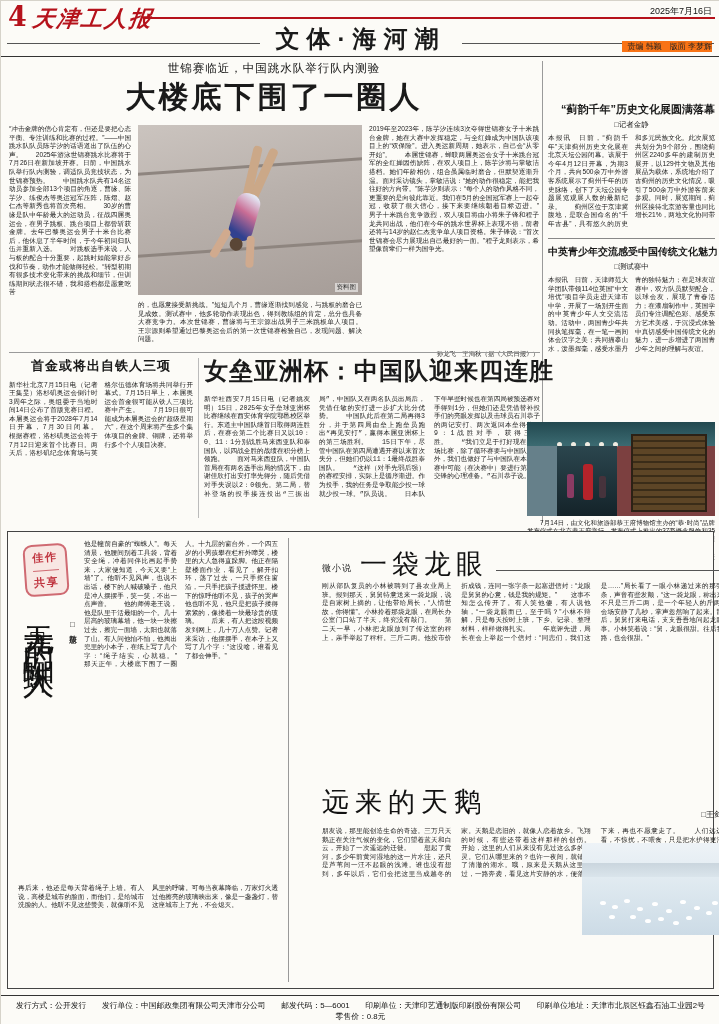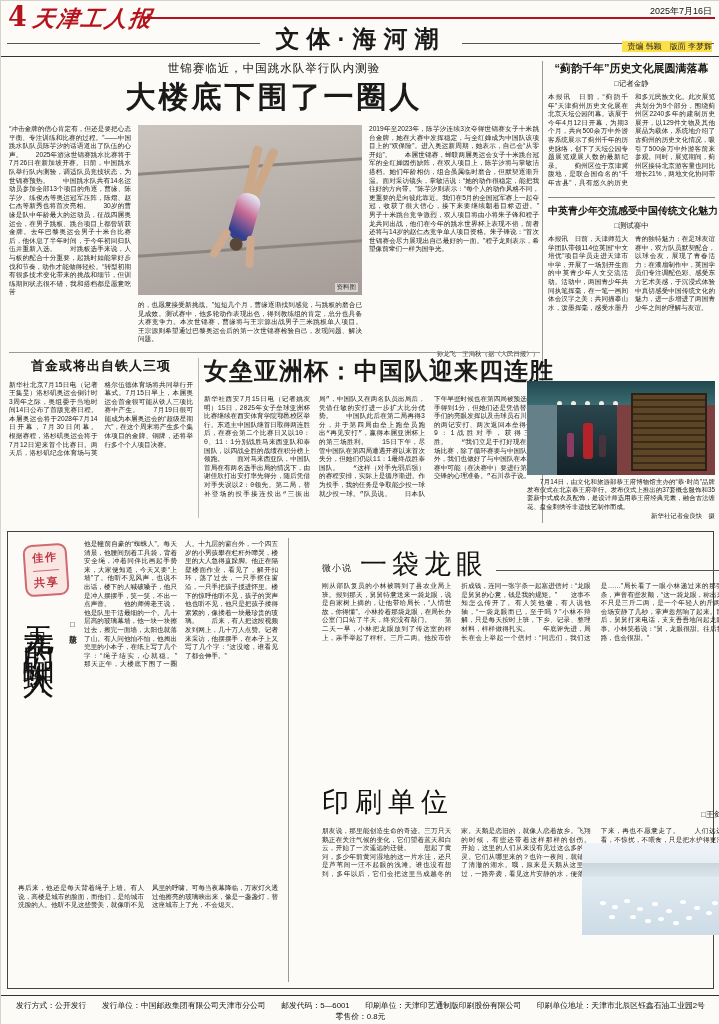--- a/index.html
+++ b/index.html
@@ -7,21 +7,21 @@
         font-family:"Liberation Sans",sans-serif;color:#1a1a1a;overflow:hidden;border:1px solid #d6d3ca;}
   
   .pgnum{position:absolute;left:7px;top:0;font-size:27px;font-weight:bold;color:#b5121b;font-family:"DejaVu Serif",serif;}
   .mast{position:absolute;left:32px;top:3px;font-size:22px;color:#b5121b;font-style:italic;font-weight:bold;
         font-family:"DejaVu Serif",serif;transform:skewX(-8deg);letter-spacing:2px;}
   .redline{position:absolute;left:142px;top:16px;right:5px;height:2px;background:#b5121b;}
   .hdr-date{position:absolute;right:8px;top:4px;font-size:9px;color:#111;}
   .sec-line{position:absolute;left:6px;right:6px;top:42px;height:1px;background:#555;}
   .sec-wrap{position:absolute;top:22px;left:0;right:0;text-align:center;z-index:2;}
   .sec-title{display:inline-block;font-size:24px;font-weight:bold;letter-spacing:7px;background:#fcfbf7;padding:0 16px;}
-  .editors{position:absolute;right:8px;top:40px;font-size:8px;color:#222;background:#fde047;padding-left:6px;z-index:3;}
+  .editors{position:absolute;right:8px;top:40px;font-size:8px;color:#222;background:#f97316;padding-left:6px;z-index:3;}
   .hdr-rule{position:absolute;left:0;right:0;top:55px;height:1px;background:#333;}
   
   .col-text{font-size:6.6px;line-height:8.6px;text-align:justify;overflow:hidden;color:#222;}
   
   .dv{position:absolute;left:8px;top:60px;width:530px;}
   .dv-kicker{text-align:center;font-size:11.5px;letter-spacing:1px;color:#111;}
   .dv-headline{text-align:center;font-size:30px;font-weight:bold;letter-spacing:3px;margin-top:1px;}
   .dv-row{display:flex;gap:7px;margin-top:7px;height:234px;}
   .dv-c1{width:122px;height:100%;}
   .dv-mid{width:224px;display:flex;flex-direction:column;}
@@ -34,21 +34,21 @@
   .arm{position:absolute;width:8px;height:32px;background:#d0aa8e;border-radius:4px;}
   .head-dot{position:absolute;left:18px;top:96px;width:13px;height:13px;border-radius:50%;background:#5a4636;}
   .photo-credit{position:absolute;right:4px;bottom:3px;font-size:6.5px;color:#333;background:rgba(255,255,255,.55);padding:0 2px;}
   .dv-c2{margin-top:6px;height:56px;}
   .dv-c3{flex:1;display:flex;flex-direction:column;}
   .dv-c3 .col-text{flex:1;}
   .dv-tail{font-size:6.4px;text-align:right;margin-top:2px;color:#222;}
   
   .vrule-main{position:absolute;left:541px;top:60px;width:1px;height:462px;background:#9a9a9a;}
   .sb{position:absolute;left:547px;top:60px;width:167px;}
-  .sb-h1{font-size:11px;font-weight:bold;text-align:center;white-space:nowrap;}
+  .sb-h1{font-size:11px;font-weight:bold;text-align:right;white-space:nowrap;margin-top:41px;}
   .sb-by{text-align:center;font-size:7.5px;margin:3px 0 4px;}
   .sb-t{column-count:2;column-gap:7px;}
   .sb-t1{height:98px;}
   .sb-rule{border-top:1px solid #888;margin:6px 0;}
   .sb-h2{font-size:10px;font-weight:bold;text-align:center;white-space:nowrap;}
   .sb-t2{height:140px;}
   .sb-photo{position:relative;width:188px;margin-left:-21px;height:94px;margin-top:6px;background:#7c4040;overflow:hidden;z-index:2;}
   .gw-roof{position:absolute;top:0;left:0;right:0;height:24px;background:linear-gradient(#22484f,#3c6b72);}
   .gw-lanterns{position:absolute;top:20px;left:30px;width:5px;height:5px;border-radius:50%;background:#f0ece2;
                box-shadow:14px 0 0 #f0ece2,28px 0 0 #f0ece2,42px 0 0 #f0ece2,56px 0 0 #f0ece2;}
@@ -209,21 +209,21 @@
       <div>
         <div class="lg-head">
           <span class="lg-label">微小说</span>
           <span class="lg-title">一袋龙眼</span>
           <span class="lg-line"></span>
         </div>
         <div class="lg-t col-text">刚从部队复员的小林被聘到了县农业局上班。报到那天，舅舅特意送来一袋龙眼，说是自家树上摘的，让他带给局长，“人情世故，你得懂”。小林拎着那袋龙眼，在局长办公室门口站了半天，终究没有敲门。　　第二天一早，小林把龙眼放到了传达室的秤上，亲手举起了秤杆。三斤二两。他按市价折成钱，连同一张字条一起塞进信封：“龙眼是舅舅的心意，钱是我的规矩。”　　这事不知怎么传开了。有人笑他傻，有人说他轴，“一袋龙眼而已，至于吗？”小林不辩解，只是每天按时上班，下乡、记录、整理材料，样样做得扎实。　　年底评先进，局长在会上举起一个信封：“同志们，我们这是……”局长看了一眼小林递过来的那张字条，声音有些发颤，“这一袋龙眼，称出来的不只是三斤二两，是一个年轻人的斤两。”　　会场安静了几秒，掌声忽然响了起来。散会后，舅舅打来电话，支支吾吾地问起龙眼的事。小林笑着说：“舅，龙眼很甜。往后我的路，也会很甜。”</div>
       </div>
       <div>
         <div class="sw-head">
-          <span class="sw-title">印刷单位</span>
+          <span class="sw-title">远来的天鹅</span>
           <span class="sw-by">□王剑冰</span>
         </div>
         <div class="sw-wrap">
           <div class="sw-t col-text">朋友说，那里能创造生命的奇迹。三万只天鹅正在关注气候的变化，它们望着蓝天和白云，开始了一次遥远的迁徙。　　想起了黄河，多少年前黄河湿地的这一片水洼，还只是芦苇间一汪不起眼的浅滩。谁也没有想到，多年以后，它们会把这里当成越冬的家。天鹅是恋旧的，就像人恋着故乡。飞翔的时候，有些还带着这样那样的创伤。　　开始，这里的人们从来没有见过这么多的精灵。它们从哪里来的？也许一夜间，就铺满了清澈的湖水。哦，原来是天鹅从这里飞过，一路奔袭，看见这片安静的水，便落了下来，再也不愿意走了。　　人们远远地看，不惊扰，不喂食，只是把水护得更清，把岸护得更绿。于是第二年，天鹅又来了，带着它们的孩子，同样伟大。</div>
           <div class="sw-photo">
             <div class="sw-ridge"></div>
             <div class="swan-dots"></div>
           </div>
         </div>
       </div>

